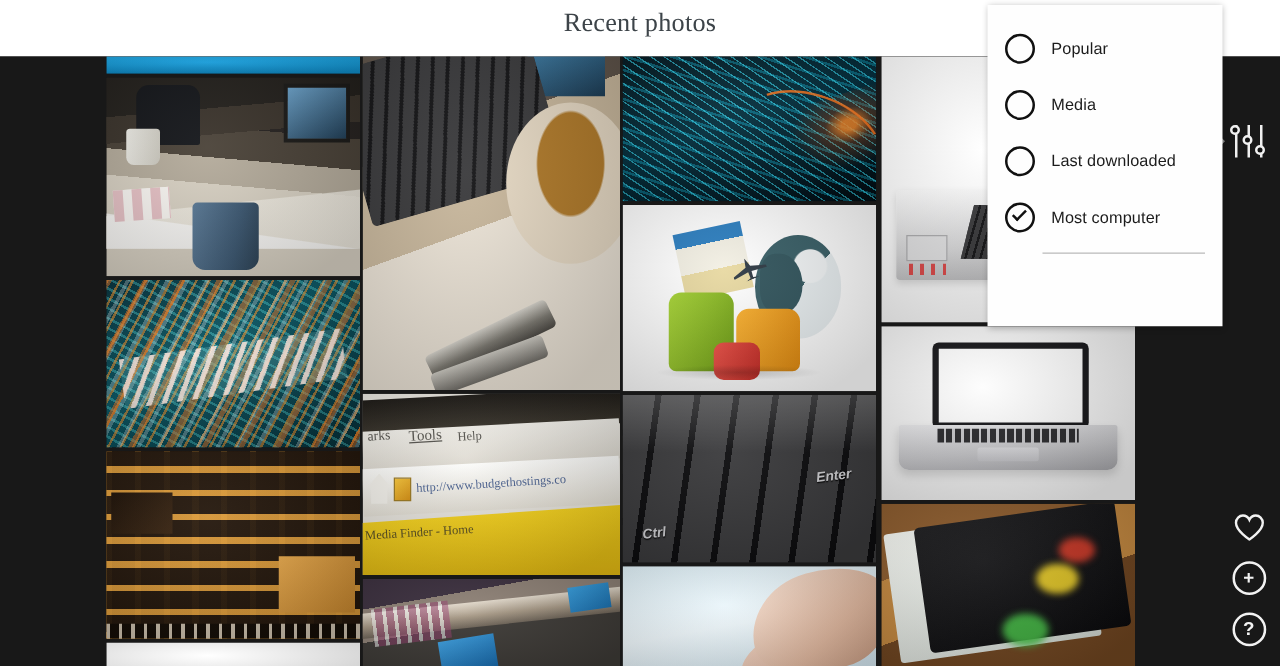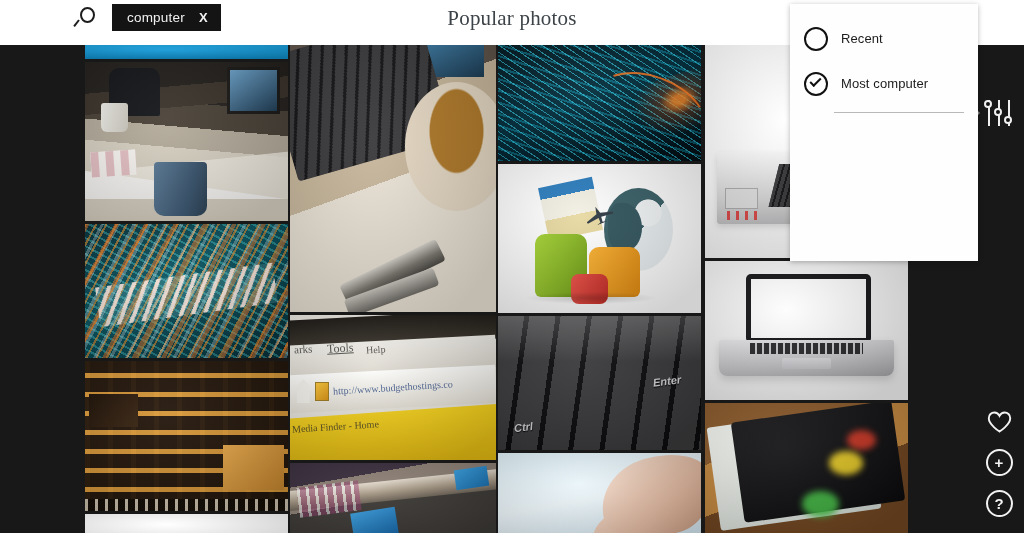--- a/index.html
+++ b/index.html
@@ -803,37 +803,35 @@
       <span class="circ"></span>
       <span class="glyph">+</span>
     </div>
     <div class="act">
       <span class="circ"></span>
       <span class="glyph">?</span>
     </div>
   </div>
 
   <div id="header">
-    <div id="search-cluster">
-      <span class="mag">
-        <span class="ring"></span>
-          <span class="handle"></span>
-      </span>
-      <span id="search-tag">
-        <span class="tagtext">computer</span>
-        <span class="tagx">X</span>
-      </span>
-    </div>
-    <div id="page-title">Popular photos</div>
+    <div id="page-title">Recent photos</div>
   </div>
 
   <div id="sort-menu">
     <div class="menu-item">
       <span class="radio"></span>
-      <span class="mlabel">Recent</span>
+      <span class="mlabel">Popular</span>
+    </div>
+    <div class="menu-item">
+      <span class="radio"></span>
+      <span class="mlabel">Media</span>
+    </div>
+    <div class="menu-item">
+      <span class="radio"></span>
+      <span class="mlabel">Last downloaded</span>
     </div>
     <div class="menu-item">
       <span class="radio">
           <span class="check"></span>
         </span>
       <span class="mlabel">Most computer</span>
     </div>
     <div id="menu-divider"></div>
   </div>
 

